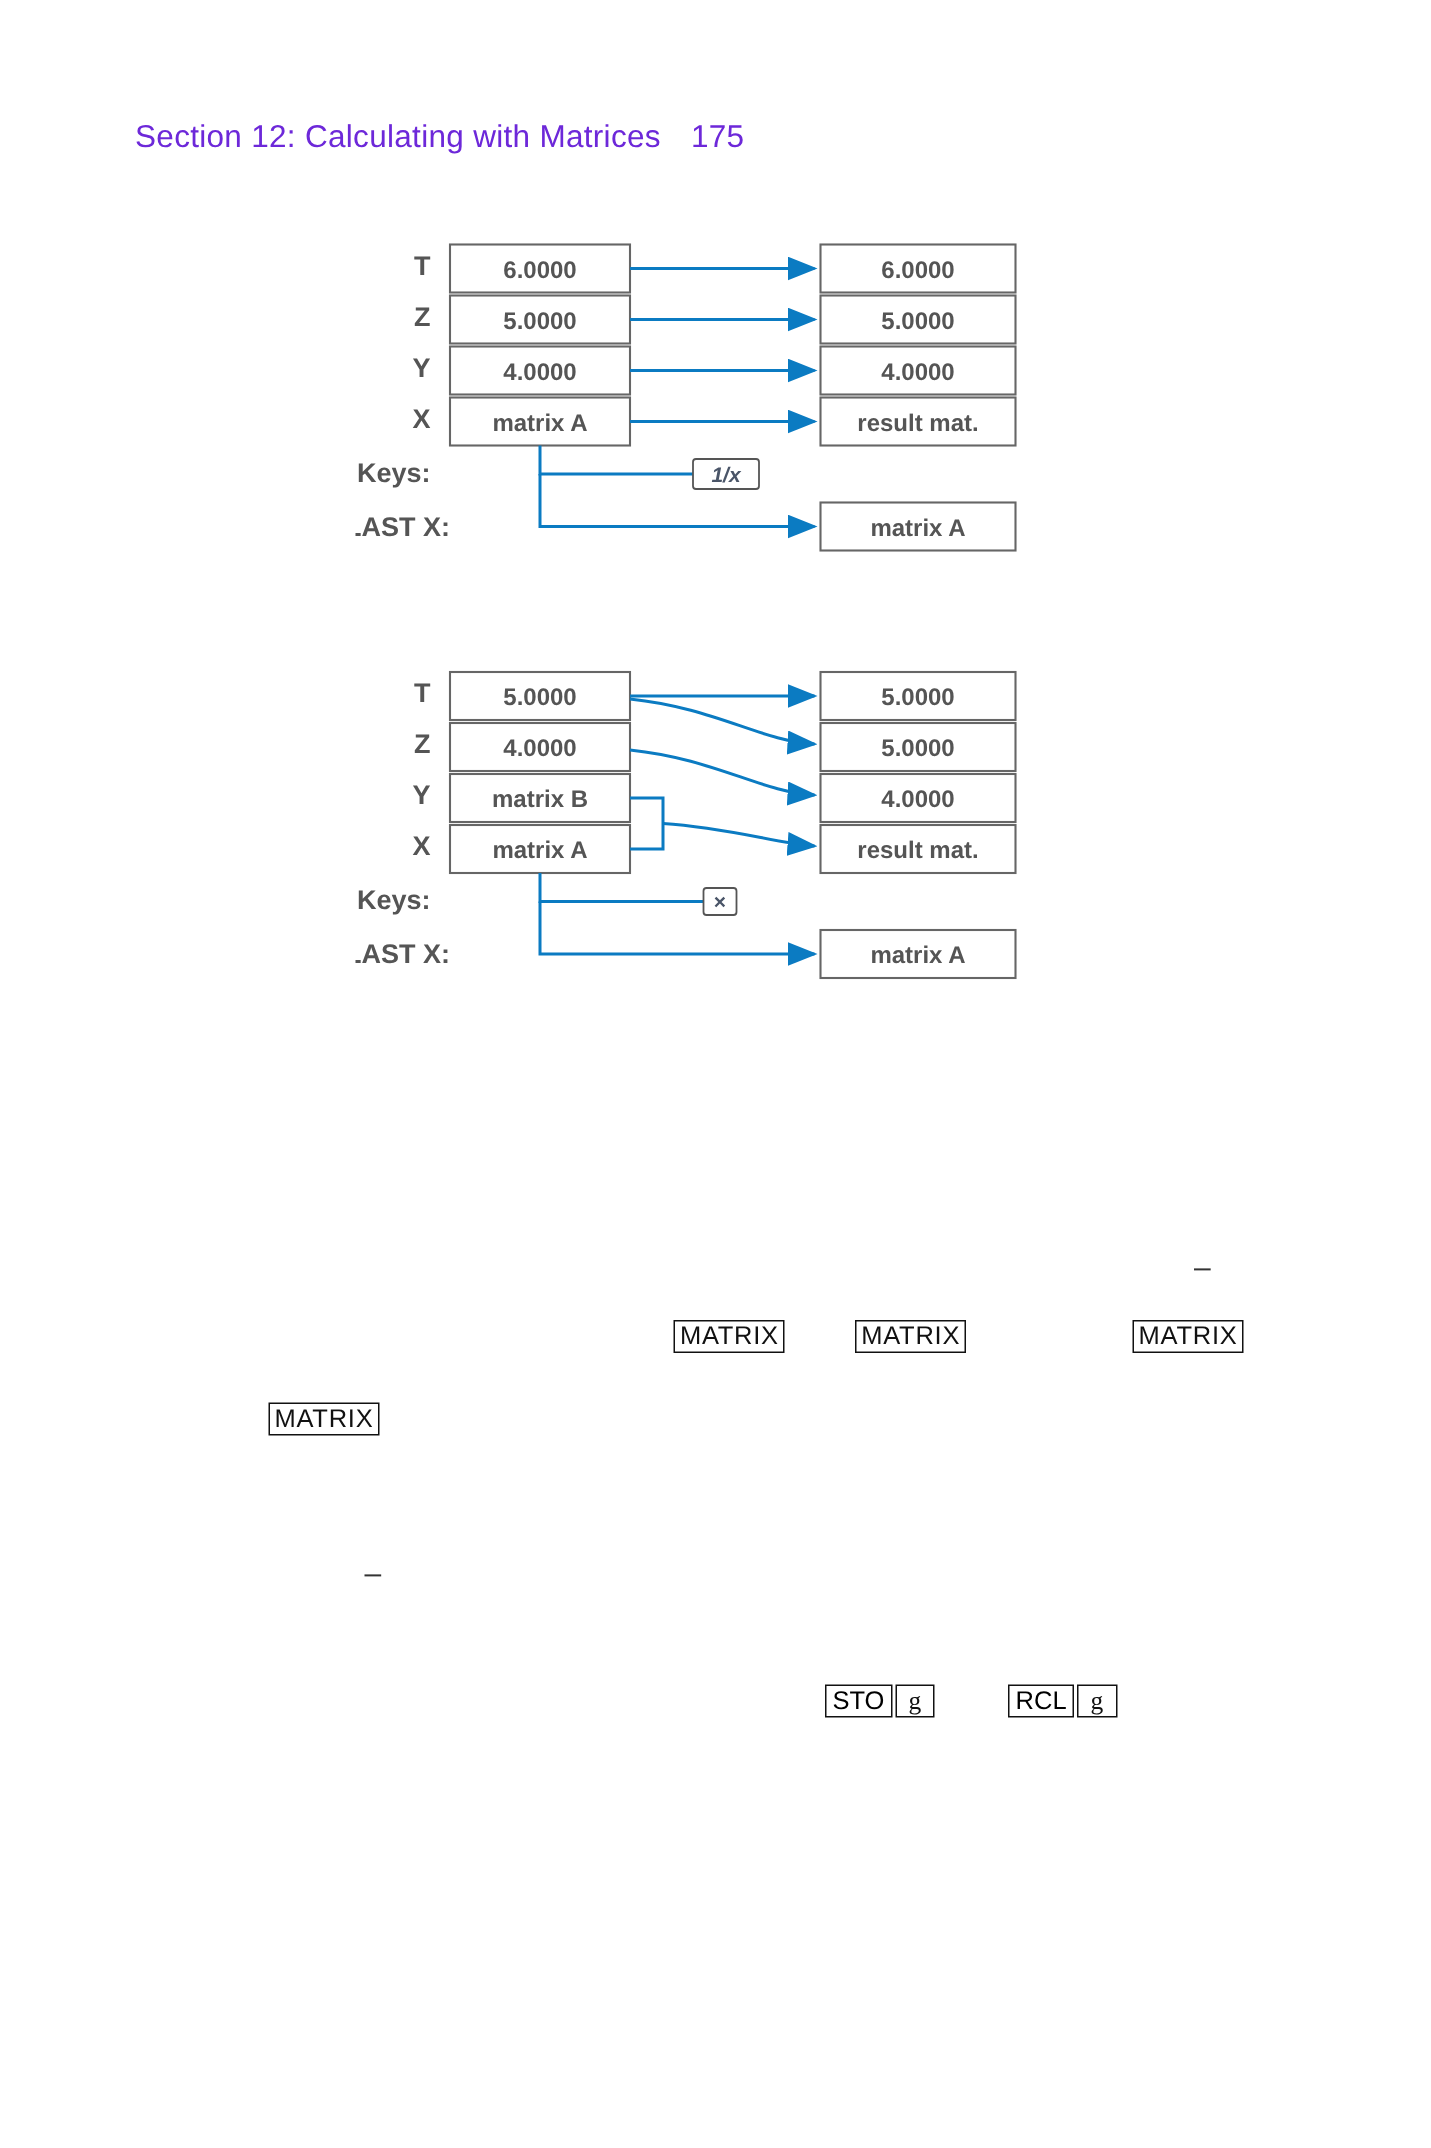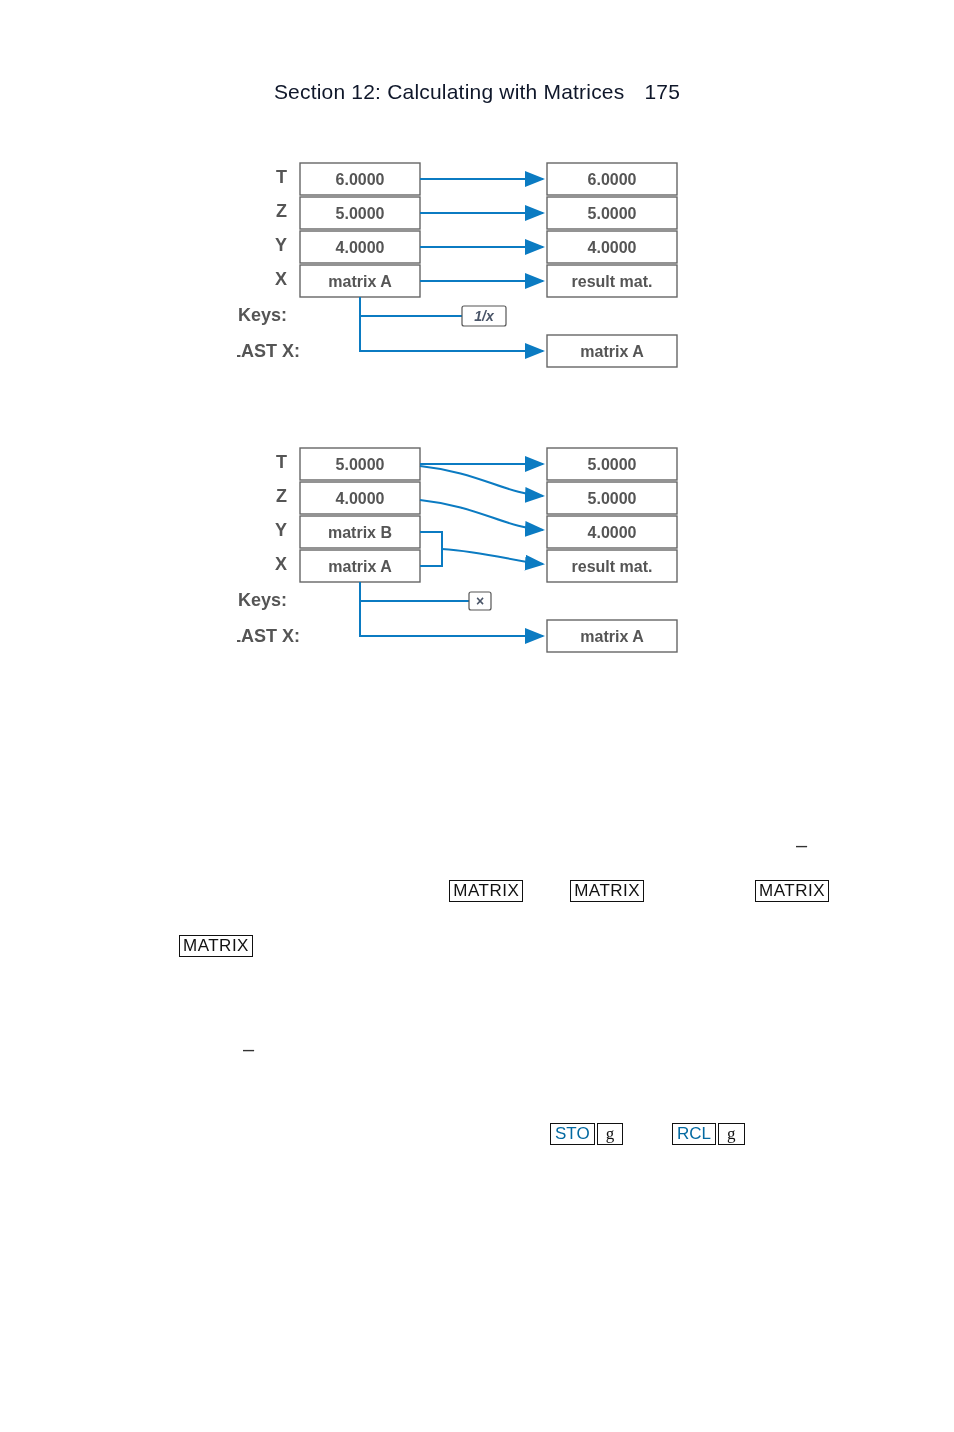--- a/index.html
+++ b/index.html
@@ -10,25 +10,25 @@
     width: 954px;
     height: 1432px;
     position: relative;
     box-sizing: border-box;
   }
   .page {
     padding: 80px 90px 0 90px;
     box-sizing: border-box;
   }
   .header {
-    text-align: center;
+    text-align: left;
     font-family: "Helvetica Neue", Arial, sans-serif;
     font-weight: 300;
     font-size: 21px;
-    color: #0f172a;
+    color: #6d28d9;
     margin-bottom: 55px;
     letter-spacing: 0.2px;
   }
   .header .pagenum {
     margin-left: 14px;
   }
   
   .diagram {
     position: relative;
     width: 480px;
@@ -95,21 +95,21 @@
     color: #333;
   }
   .bottomkeys {
     position: absolute;
     left: 550px;
     top: 1123px;
   }
   .stokey {
     font-family: Arial, sans-serif;
     font-size: 17px;
-    color: #0369a1;
+    color: #000000;
     display: inline-block;
     border: 1px solid #111;
     padding: 0 4px;
     line-height: 1.2;
     vertical-align: middle;
   }
   .gkey {
     font-family: Georgia, serif;
     font-size: 17px;
     color: #111;

